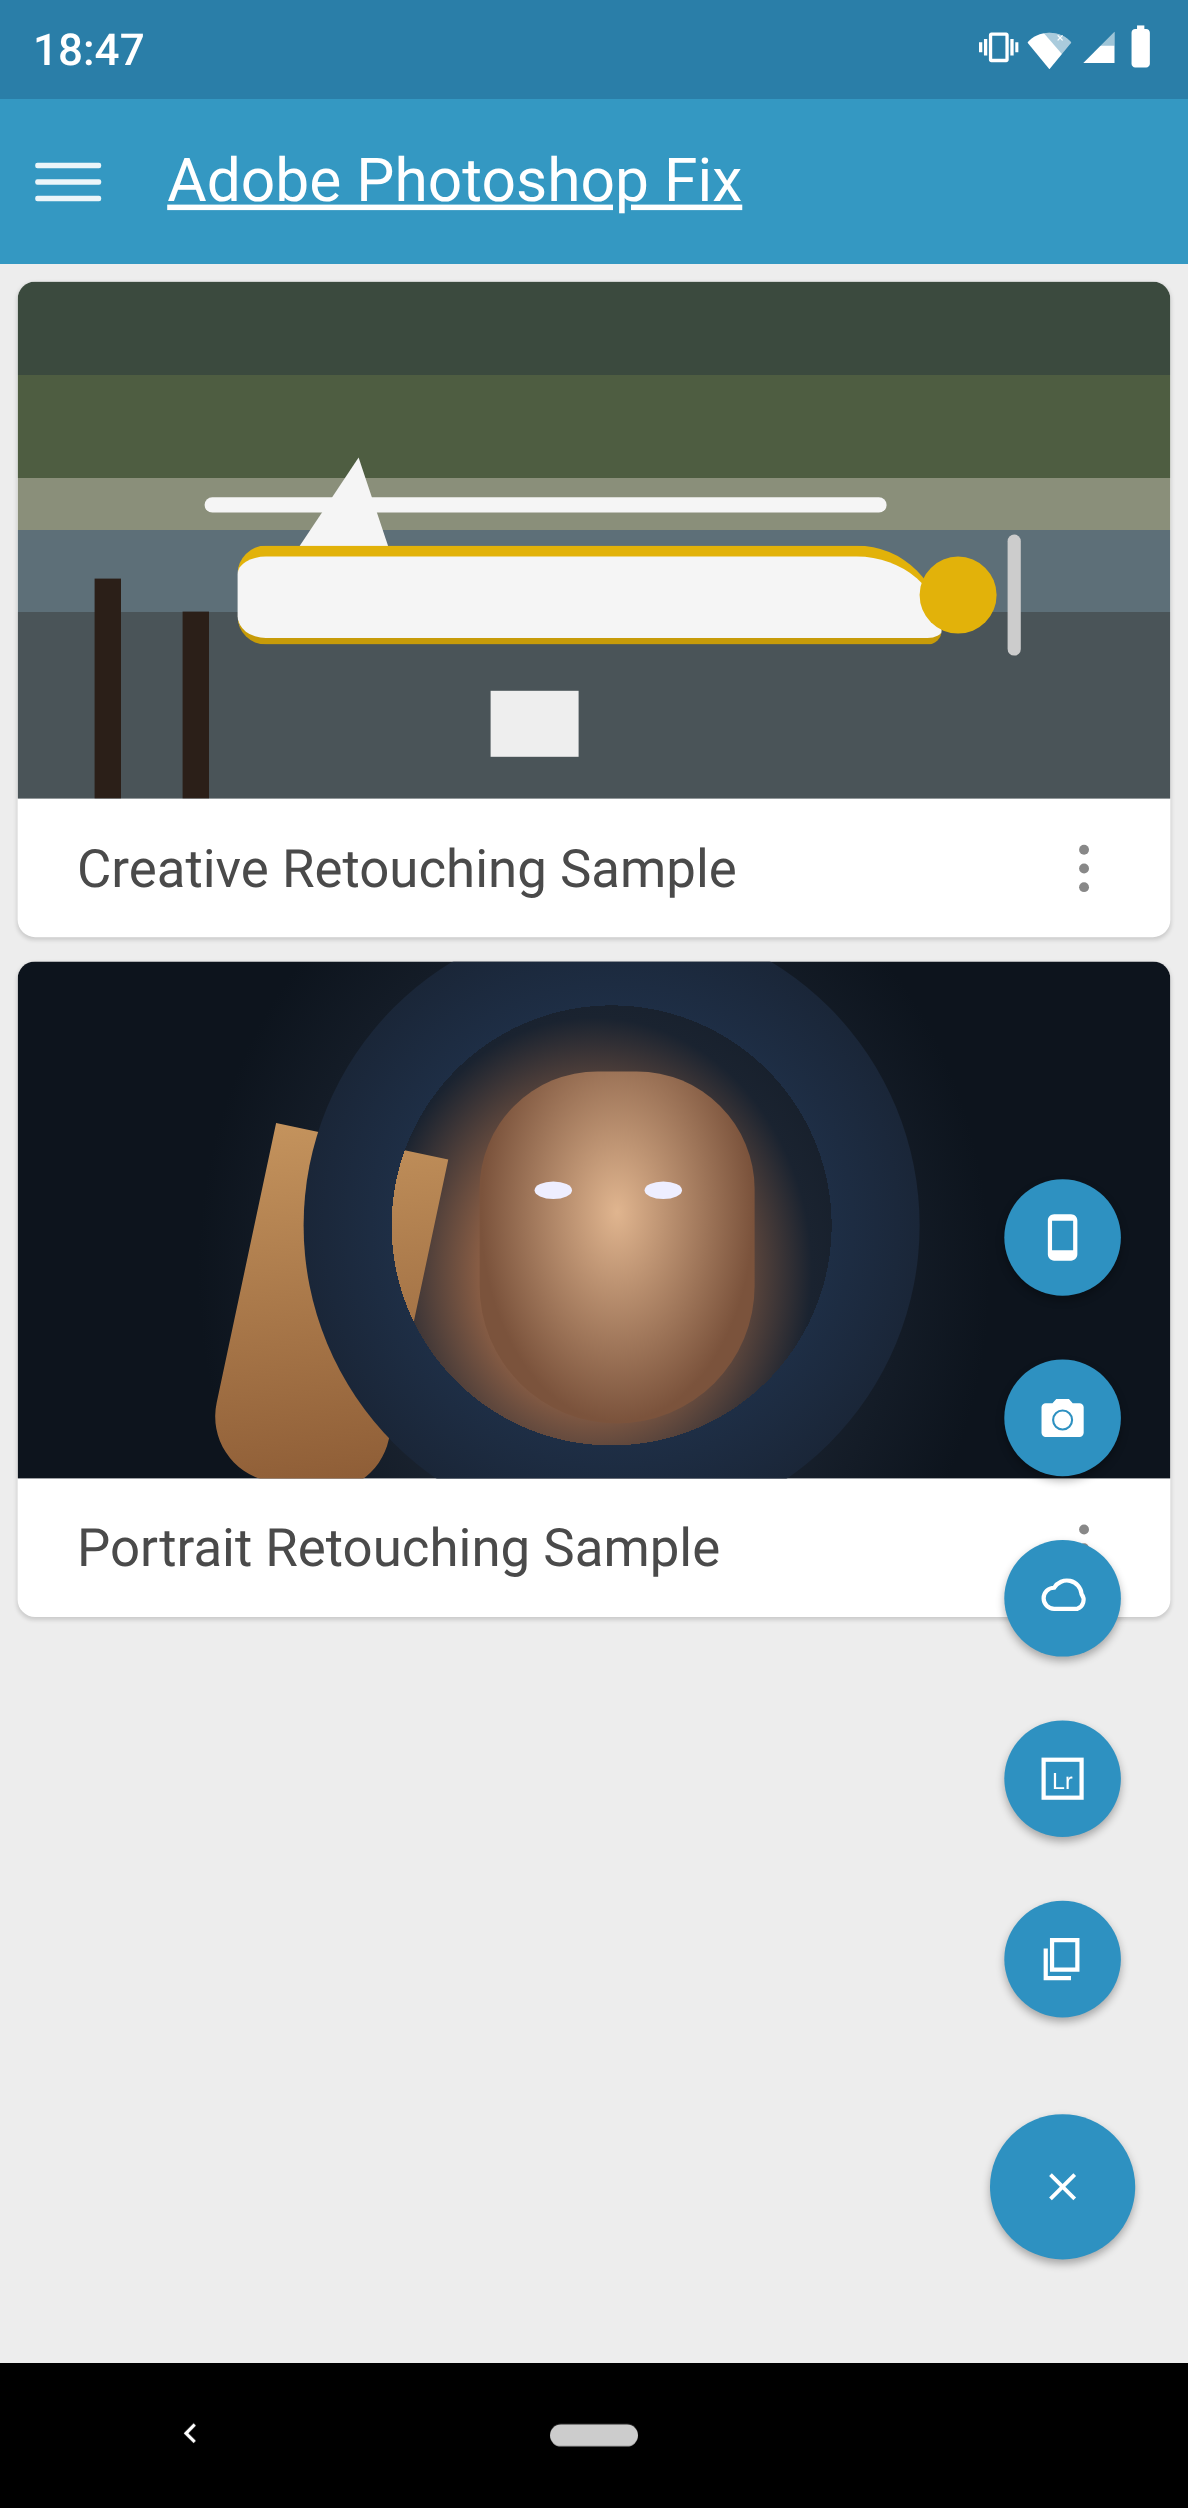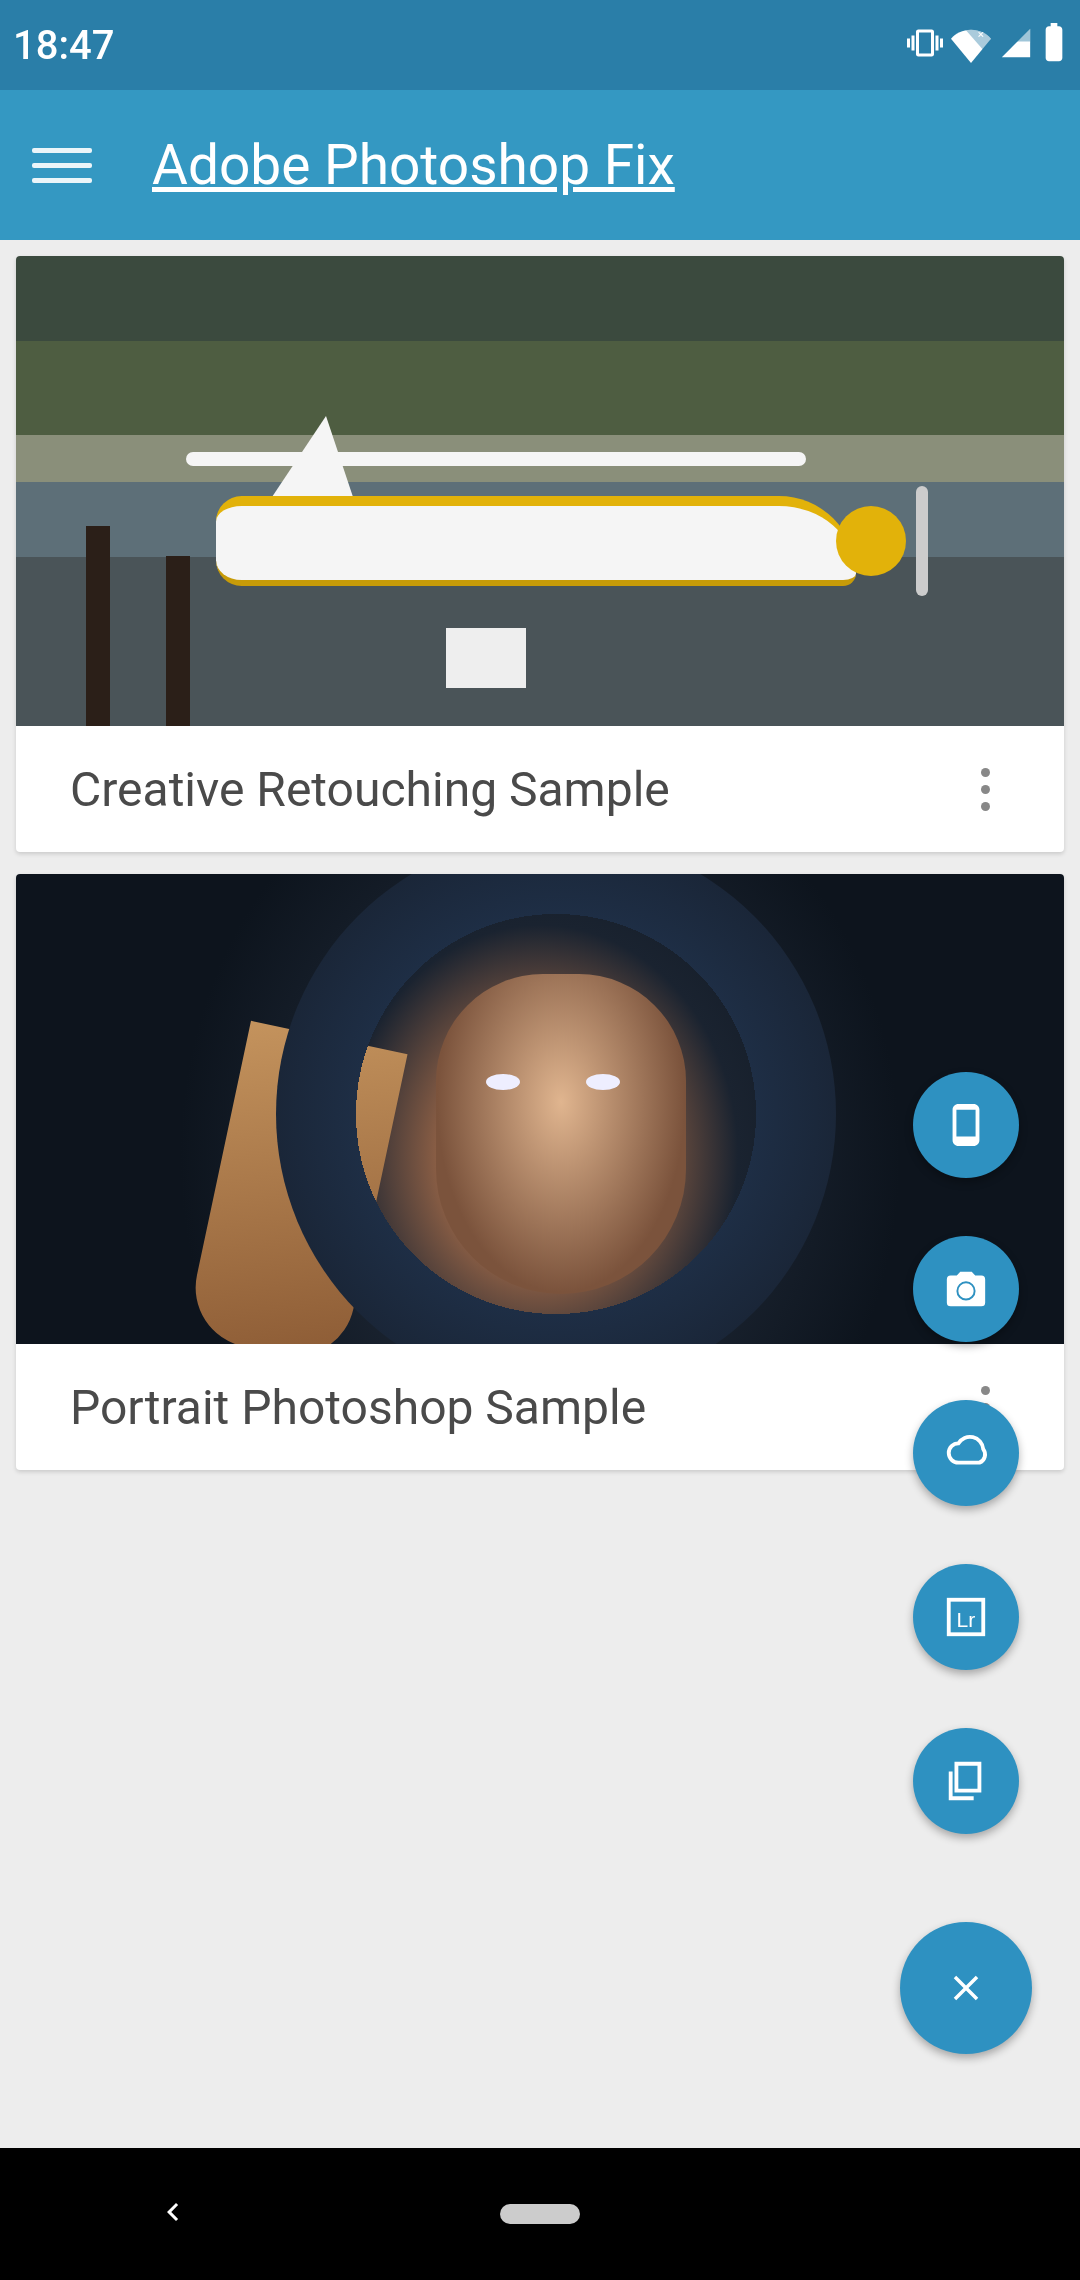--- a/index.html
+++ b/index.html
@@ -1,25 +1,25 @@
 <!DOCTYPE html>
 <html><head>
 <meta charset="utf-8">
 <style>
   * { box-sizing: border-box; margin: 0; padding: 0; }
   html, body { width: 1080px; height: 2280px; font-family: -apple-system, Roboto, "Segoe UI", sans-serif; background: #ededed; overflow: hidden; }
-  .status-bar { height: 90px; background: #2a7ea8; display: flex; align-items: center; justify-content: space-between; padding: 0 13px; color: #fff; }
+  .status-bar { height: 90px; background: #2a7ea8; display: flex; align-items: center; justify-content: space-between; padding: 0 30px; color: #fff; }
   .status-time { font-size: 40px; font-weight: 500; }
   .status-icons { display: flex; align-items: center; gap: 8px; }
   .app-bar { height: 150px; background: #3498c2; display: flex; align-items: center; padding: 0 32px; color: #fff; text-decoration: underline; }
   .hamburger { width: 60px; height: 60px; display: flex; flex-direction: column; justify-content: center; gap: 10px; margin-right: 60px; }
   .hamburger-line { height: 5px; background: #fff; border-radius: 2px; opacity: 0.9; }
   .app-title { font-size: 55px; font-weight: 400; }
   .content { padding: 16px; }
-  .card { background: #fff; border-radius: 4px; box-shadow: 0 2px 4px rgba(0,0,0,.15); margin-bottom: 22px; overflow: hidden; }
+  .card { background: #fff; border-radius: 16px; box-shadow: 0 2px 4px rgba(0,0,0,.15); margin-bottom: 22px; overflow: hidden; }
   .card-image { width: 100%; height: 470px; background: #555; position: relative; }
   .card-footer { height: 126px; display: flex; align-items: center; padding: 0 54px 0 54px; justify-content: space-between; }
   .card-title { font-size: 48px; color: #4a4a4a; font-weight: 400; }
   .more-dots { display: flex; flex-direction: column; gap: 8px; padding: 20px; }
   .more-dot { width: 9px; height: 9px; background: #888; border-radius: 50%; }
   .fab-column { position: fixed; right: 48px; bottom: 226px; display: flex; flex-direction: column; align-items: center; gap: 58px; }
   .fab { width: 106px; height: 106px; border-radius: 50%; background: #2e91c1; display: flex; align-items: center; justify-content: center; color: #fff; box-shadow: 0 4px 8px rgba(0,0,0,.3); }
   .fab.big { width: 132px; height: 132px; margin-top: 30px; }
   .fab svg { width: 46px; height: 46px; fill: #fff; }
   .fab.big svg { width: 42px; height: 42px; }
@@ -133,21 +133,21 @@
 
   <div class="card">
     <div class="card-image img-portrait">
       <div class="hair-left"></div>
       <div class="hood"></div>
       <div class="face"></div>
       <div class="eye l"></div>
         <div class="eye r"></div>
     </div>
     <div class="card-footer">
-      <div class="card-title">Portrait Photoshop Sample</div>
+      <div class="card-title">Portrait Retouching Sample</div>
       <div class="more-dots">
         <div class="more-dot"></div>
           <div class="more-dot"></div>
           <div class="more-dot"></div>
       </div>
     </div>
   </div>
 
 </div>
 

